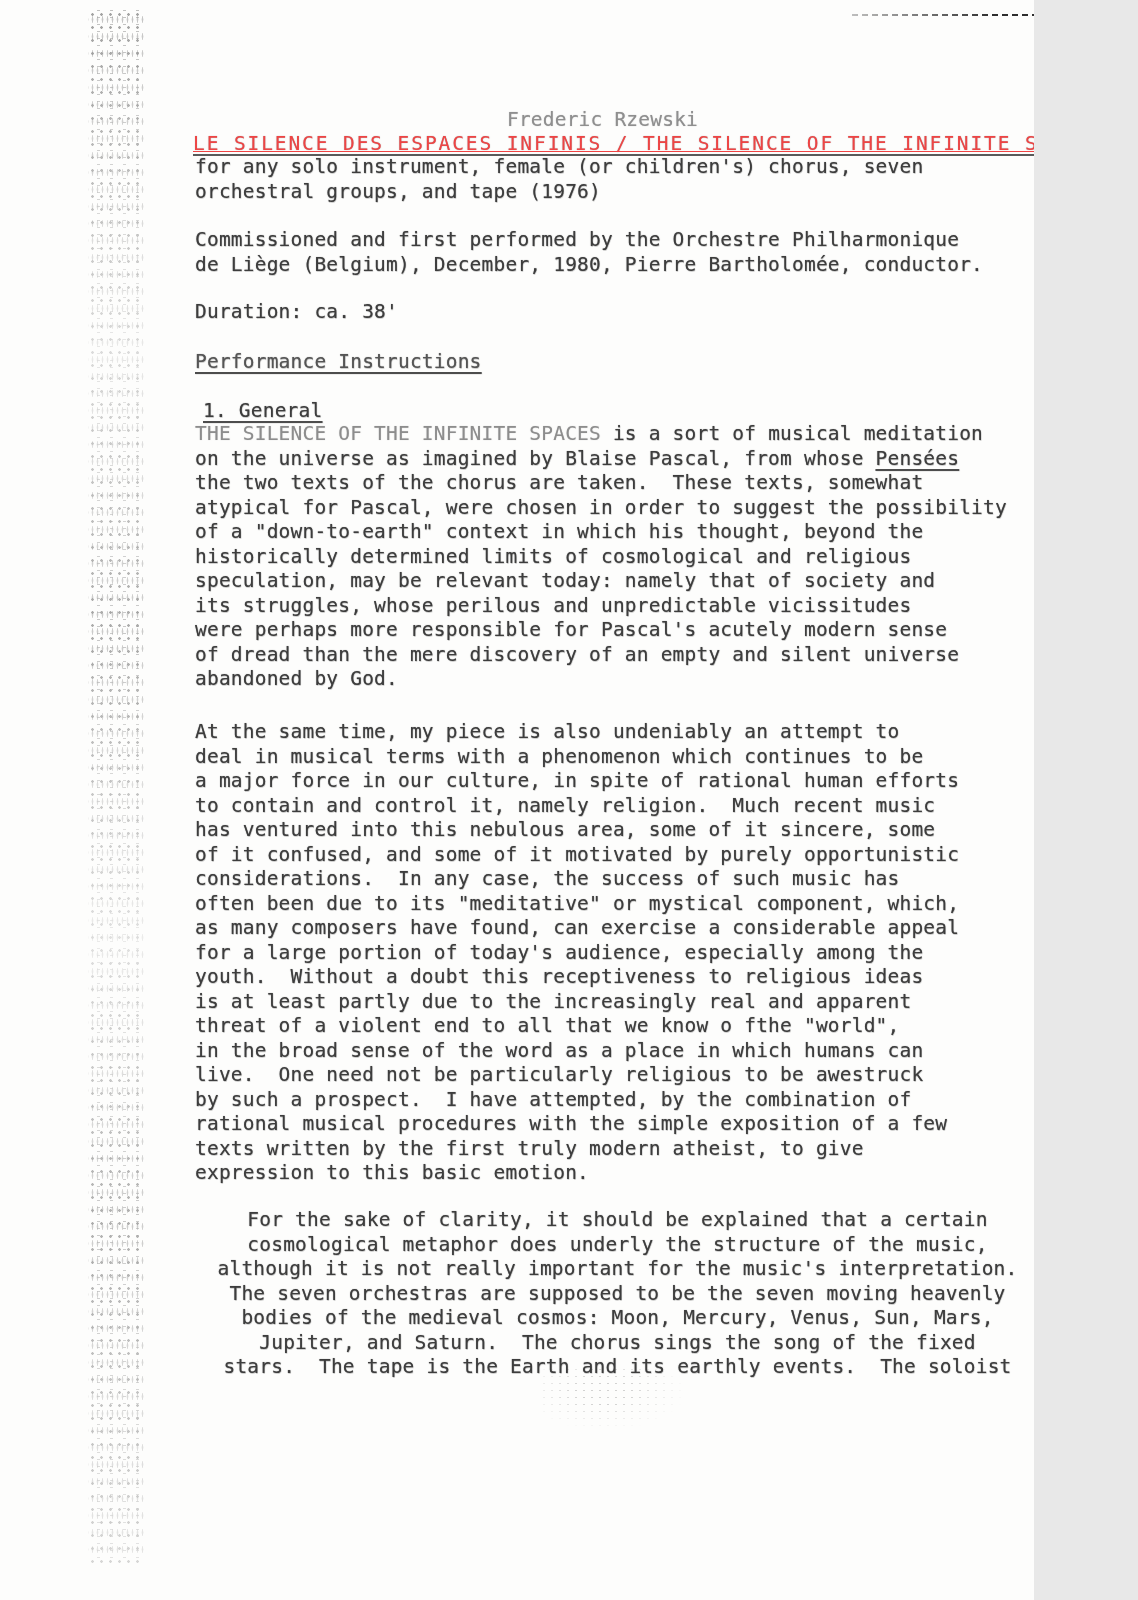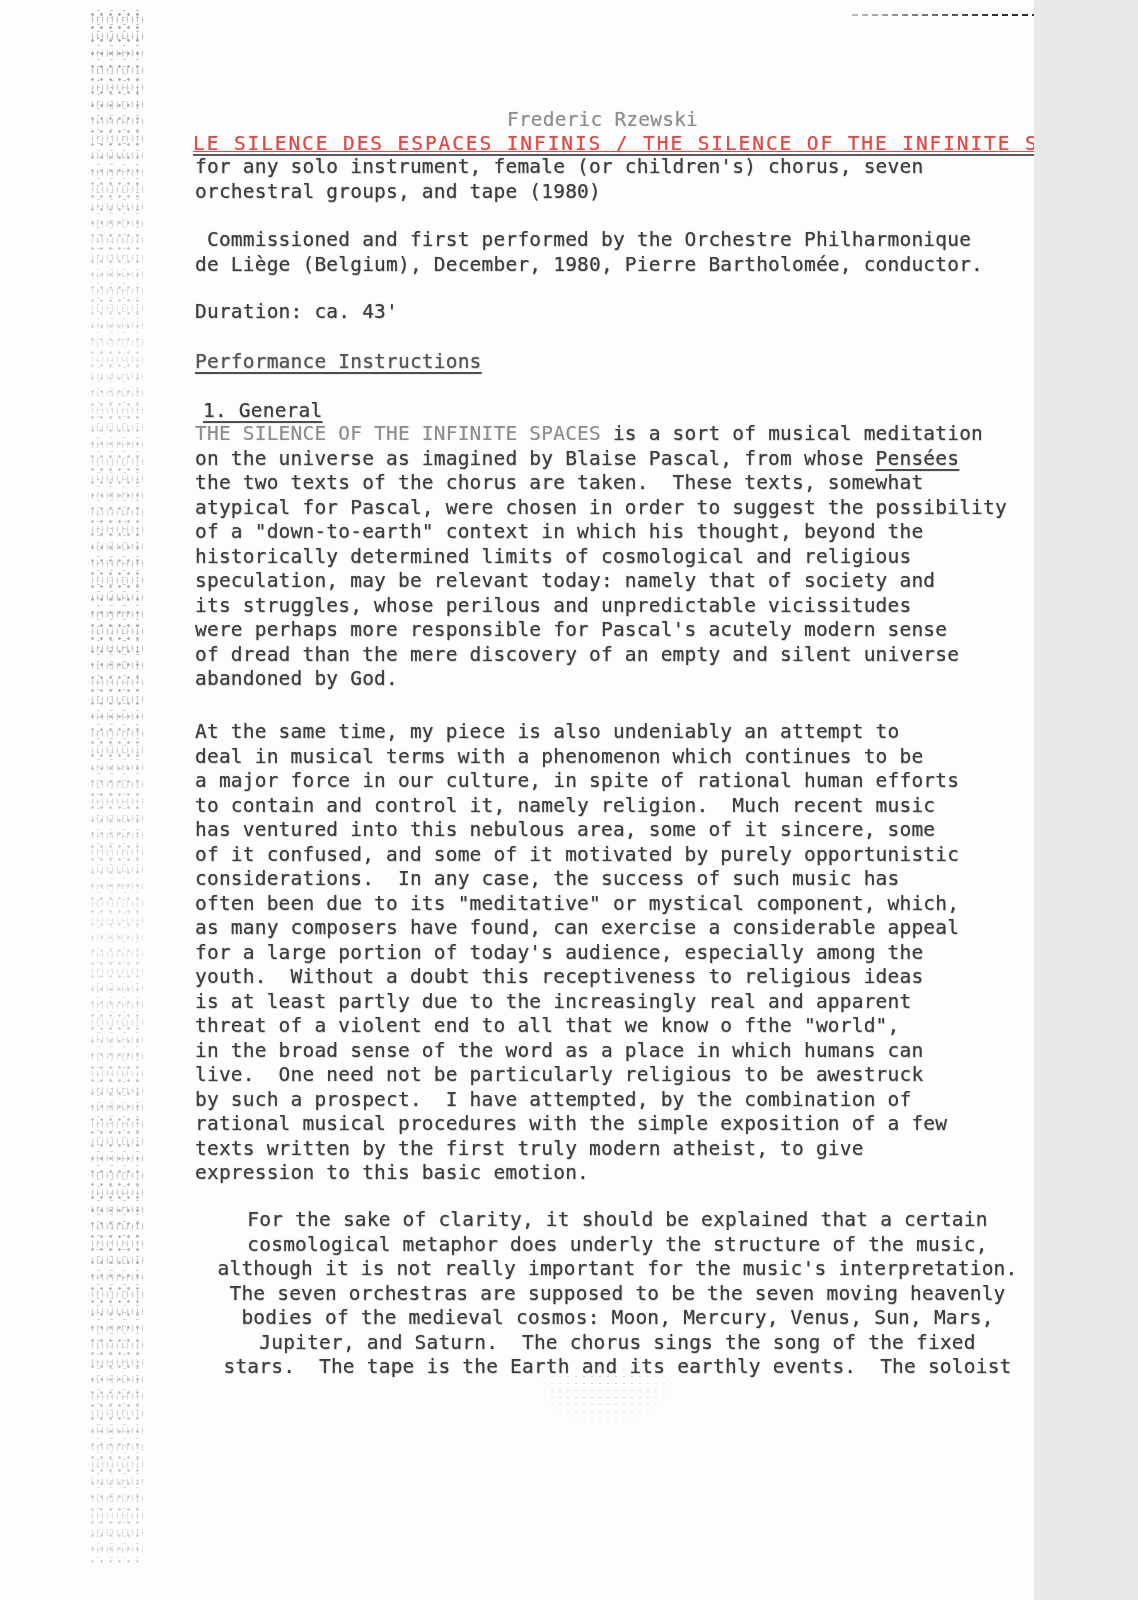--- a/index.html
+++ b/index.html
@@ -16,21 +16,21 @@
     text-shadow:0 0 1px rgba(45,45,45,.55), .5px .5px 0 rgba(60,60,60,.18);
   }
   .pre { white-space:pre; }
   .ul { text-decoration:underline; text-decoration-thickness:2px; text-underline-offset:4px; text-decoration-color:#4d4d4d; }
   .author { left:195px; top:108px; width:815px; text-align:center; color:#8f8f8f;
             text-shadow:0 0 1px rgba(130,130,130,.6); }
   .title { left:193px; top:132px; width:940px; letter-spacing:1.9px; color:#ef4444;
            text-shadow:0 0 1px rgba(90,90,90,.6);text-decoration:underline; }
   .title .ul { text-decoration-color:#5a5a5a; text-decoration-style:solid; }
   .subtitle { left:195px; top:155px; }
-  .commission { left:195px; top:228px;text-align:center; }
+  .commission { left:195px; top:228px; }
   .duration { left:195px; top:300px; }
   .perf { left:195px; top:350px; width:815px; color:#555; }
   .general { left:195px; top:399px;margin-left:8px; }
   .para { left:195px; top:0; width:845px; white-space:pre; }
   .p1 { top:422px; }
   .p2 { top:720px; }
   .p3 { top:1208px;text-align:center; }
   .faded { color:#8d8d8d; text-shadow:0 0 1px rgba(140,140,140,.5); }
 
   
@@ -88,25 +88,25 @@
   <div class="noise-left"></div>
   <div class="dash-top-right"></div>
   <div class="dash-top-tail"></div>
   <div class="dots-right"></div>
   <div class="noise-br"></div>
   <div class="noise-bc"></div>
 
   <div class="tw author">Frederic Rzewski</div>
   <div class="tw title"><span class="ul">LE SILENCE DES ESPACES INFINIS / THE SILENCE OF THE INFINITE SPACES</span></div>
   <div class="tw pre subtitle">for any solo instrument, female (or children's) chorus, seven
-orchestral groups, and tape (1980)</div>
+orchestral groups, and tape (1976)</div>
 
   <div class="tw pre commission">Commissioned and first performed by the Orchestre Philharmonique
 de Liège (Belgium), December, 1980, Pierre Bartholomée, conductor.</div>
-  <div class="tw duration">Duration: ca. 43'</div>
+  <div class="tw duration">Duration: ca. 38'</div>
 
   <div class="tw perf"><span class="ul">Performance Instructions</span></div>
   <div class="tw general"><span class="ul">1. General</span></div>
 
   <div class="tw para p2">At the same time, my piece is also undeniably an attempt to
 deal in musical terms with a phenomenon which continues to be
 a major force in our culture, in spite of rational human efforts
 to contain and control it, namely religion.  Much recent music
 has ventured into this nebulous area, some of it sincere, some
 of it confused, and some of it motivated by purely opportunistic

